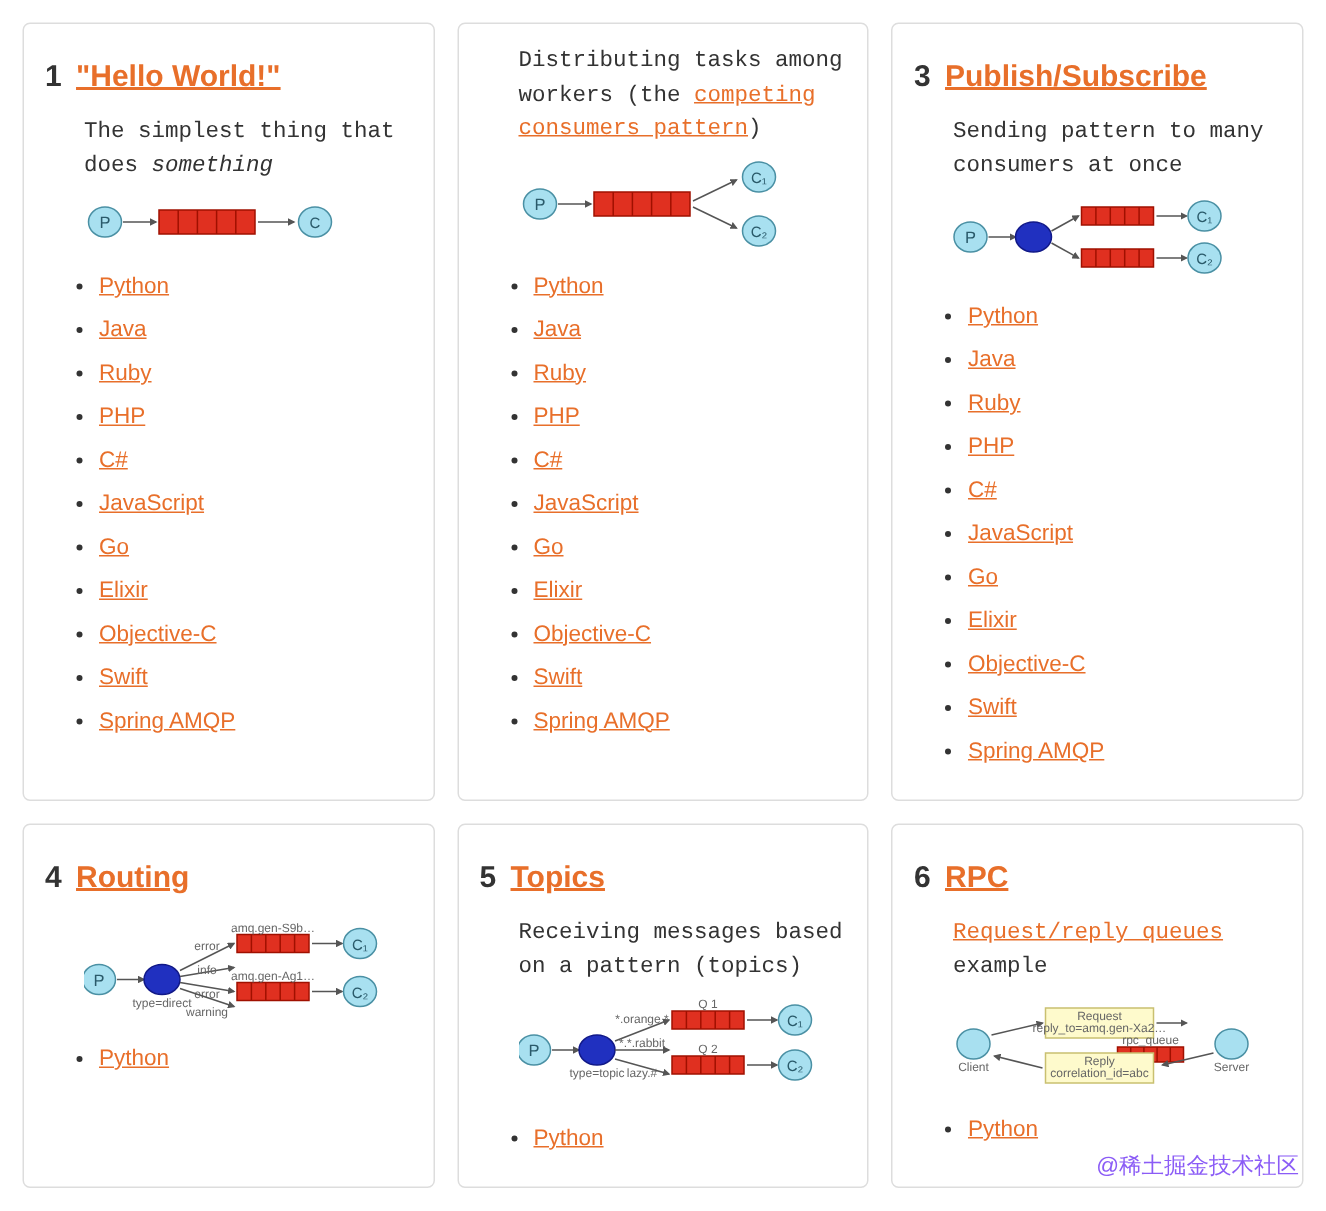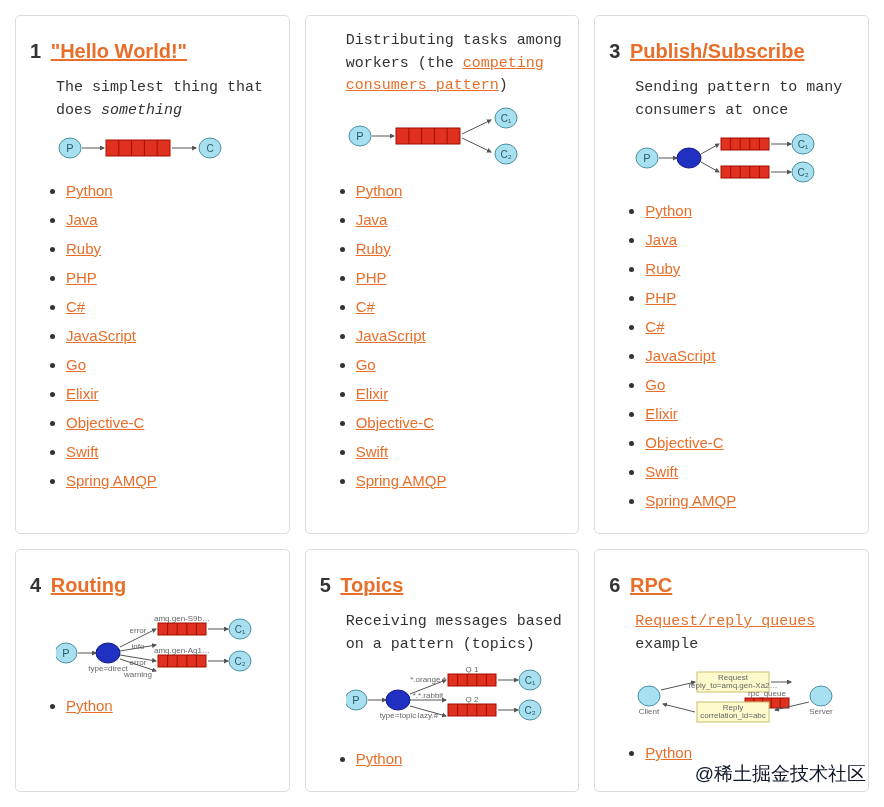--- a/index.html
+++ b/index.html
@@ -54,22 +54,22 @@
   ul.langs li {
     margin: 0;
     padding: 6px 0;
     font-size: 15px;
   }
   ul.langs li::marker { color: #333; }
   .watermark {
     position: fixed;
     right: 18px;
     bottom: 20px;
-    color: #0f172a;
-    font-size: 19px;
+    color: #8b5cf6;
+    font-size: 15px;
     pointer-events: none;
   }
   svg { display: block; }
   .exch-label { font: 8px sans-serif; fill: #666; }
 </style>
 </head>
 <body>
 
 <div class="grid" id="grid">
     <div class="card">

